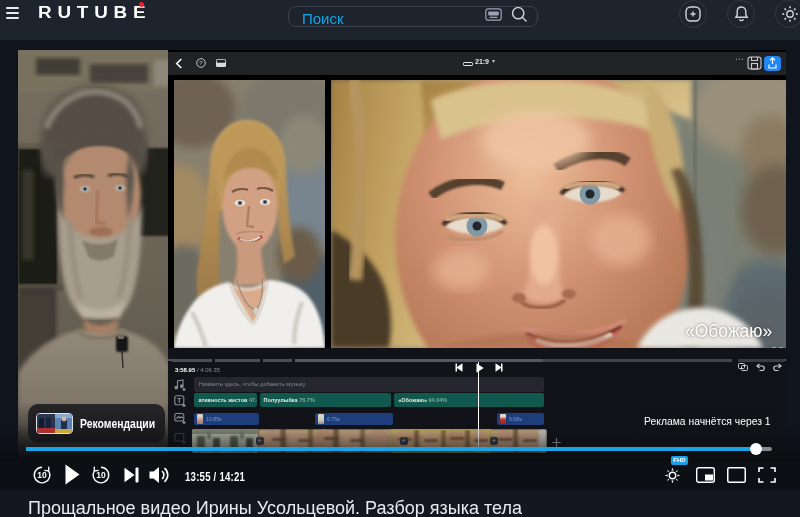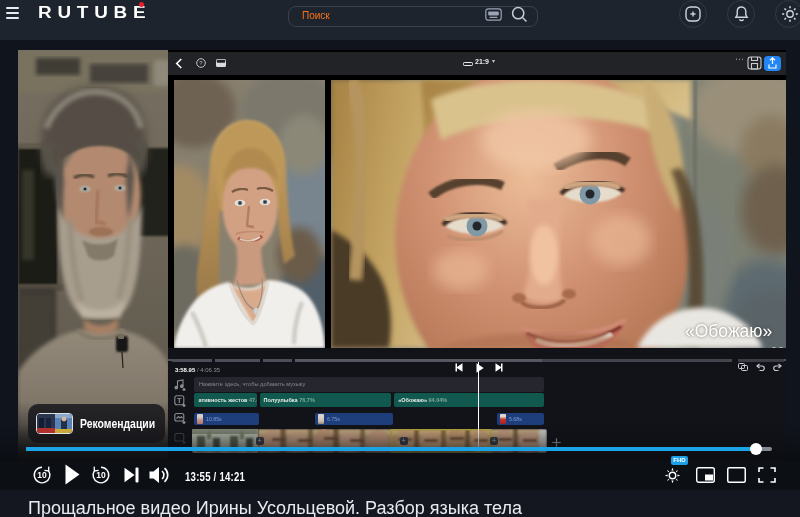--- a/index.html
+++ b/index.html
@@ -4,21 +4,21 @@
 <style>
   * { margin:0; padding:0; box-sizing:border-box; }
   html,body { width:800px; height:517px; background:#14171f; font-family:"Liberation Sans",sans-serif; overflow:hidden; position:relative; }
 
   
   #header { position:absolute; top:0; left:0; width:800px; height:40px; background:#1e242e; }
   #burger div { position:absolute; left:6px; width:13px; height:2px; background:#e8ebf0; border-radius:1px; }
   #logo { position:absolute; left:38px; top:4px; font-weight:bold; font-size:16px; color:#fff; letter-spacing:4.9px; transform:scaleX(1.18); transform-origin:left; }
   #logodot { position:absolute; left:139px; top:2px; width:5px; height:5px; border-radius:50%; background:#ec1c24; }
   #search { position:absolute; left:288px; top:6px; width:250px; height:21px; border:1px solid #3a414d; border-radius:8px; }
-  #search .ph { position:absolute; left:13px; top:3px; font-size:10px; color:#f97316; }
+  #search .ph { position:absolute; left:13px; top:3px; font-size:15px; color:#0ea5e9; }
   .hicn { position:absolute; top:3px; }
   .circ { position:absolute; top:0; width:28px; height:28px; border:1px solid #323945; border-radius:50%; }
 
   
   #player { position:absolute; top:40px; left:0; width:800px; height:450px; background:#10141d; }
   #man { position:absolute; left:18px; top:10px; width:152px; height:411px; }
   #editor { position:absolute; left:168px; top:10px; width:618px; height:411px; background:#000; }
   #etoolbar { position:absolute; left:0; top:2px; width:618px; height:23px; background:#222327; color:#dadde2; }
   #photo1 { position:absolute; left:6px; top:30px; width:151px; height:268px; }
   #photo2 { position:absolute; left:163px; top:30px; width:455px; height:268px; }
@@ -503,20 +503,21 @@
           <rect x="9" y="4" width="5" height="11" fill="#18223a"></rect>
       <rect x="0" y="14" width="18" height="5" fill="#b03030"></rect>
       <rect x="18" y="0" width="17" height="19" fill="#5a82b4"></rect>
       <rect x="18" y="0" width="17" height="4" fill="#88a8cc"></rect>
       <rect x="24" y="6" width="6" height="9" fill="#22304a"></rect>
           <circle cx="27" cy="5" r="2.4" fill="#d8b49a"></circle>
       <rect x="18" y="15" width="17" height="4" fill="#caa83c"></rect>
     </svg></div>
     <div class="txt">Рекомендации</div>
   </div>
+  <div id="tip"><span style="display:inline-block;transform:scaleX(0.9);transform-origin:center">Реклама начнётся через 1</span></div>
 
   <div id="bottomfade"></div>
     <div id="bottombar"></div>
     <div id="pbar">
       <div class="fill"></div>
       <div class="knob"></div>
     </div>
   <div id="controls">
     <svg style="position:absolute;left:32px;top:10px" width="20" height="20" viewBox="0 0 20 20" fill="none" stroke="#fff" stroke-width="1.4">
         <path d="M10 2.2 A 7.8 7.8 0 1 0 16.5 5.6"></path>

